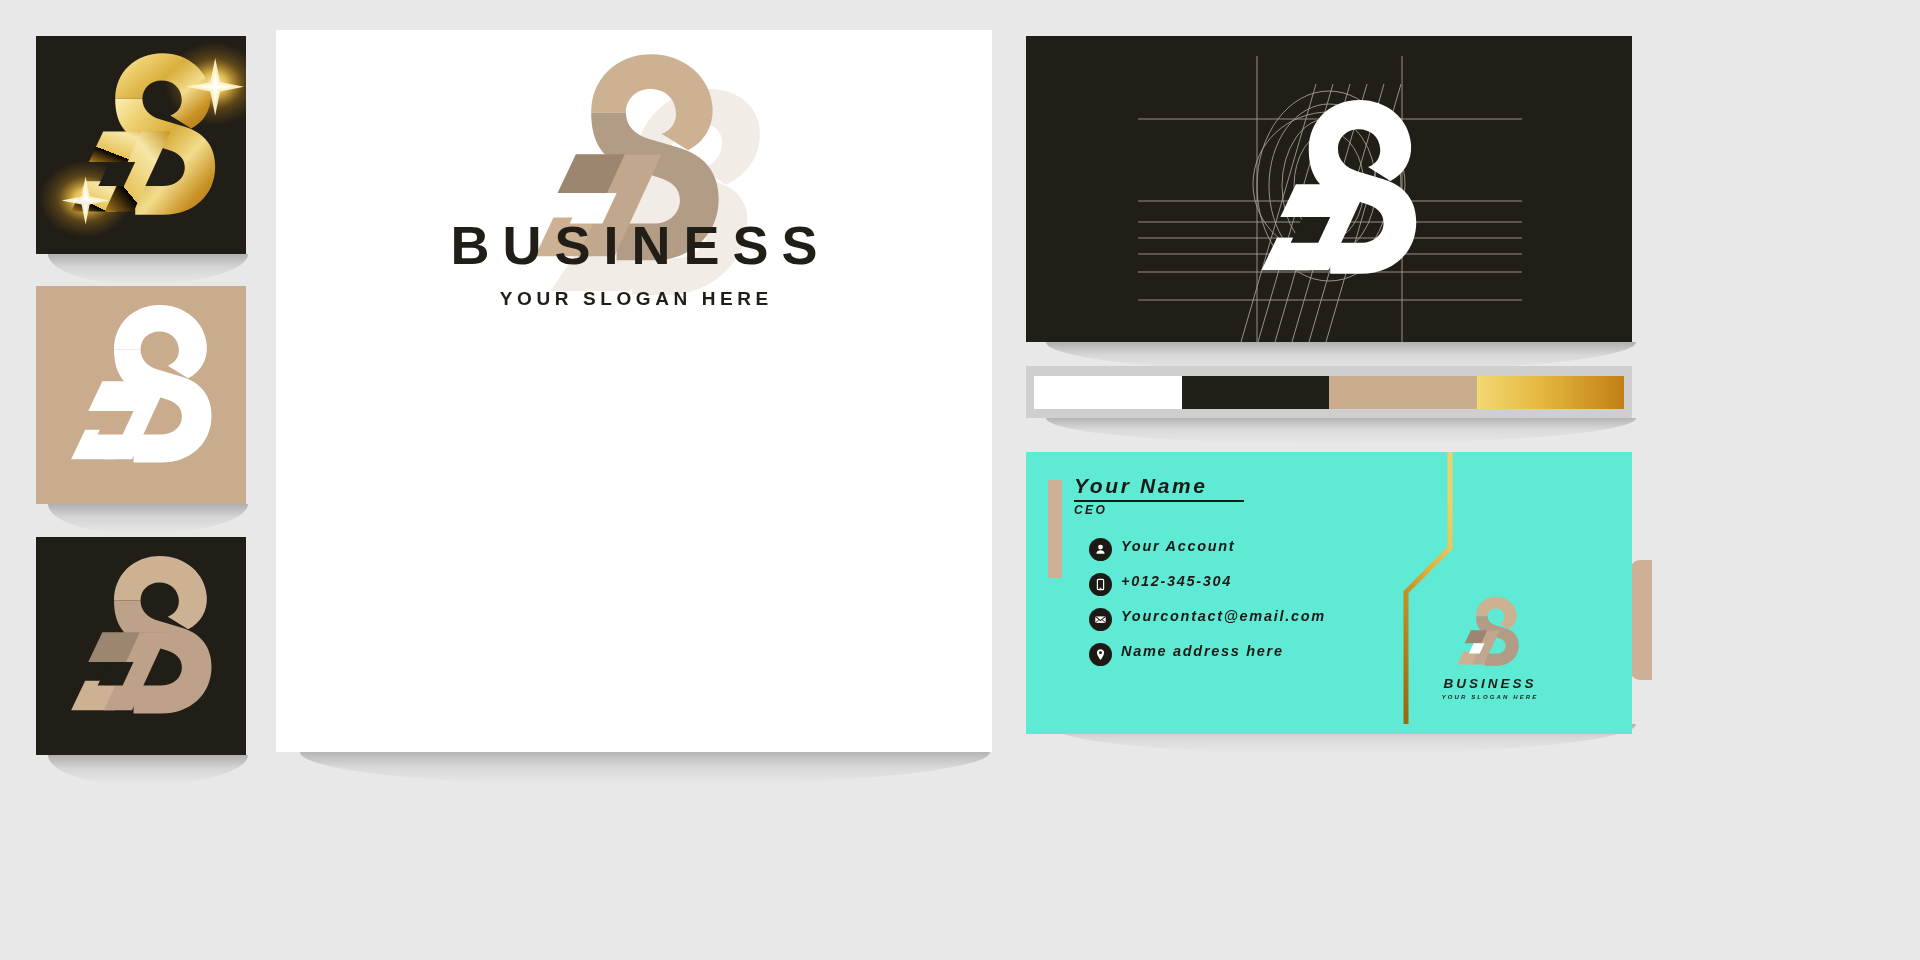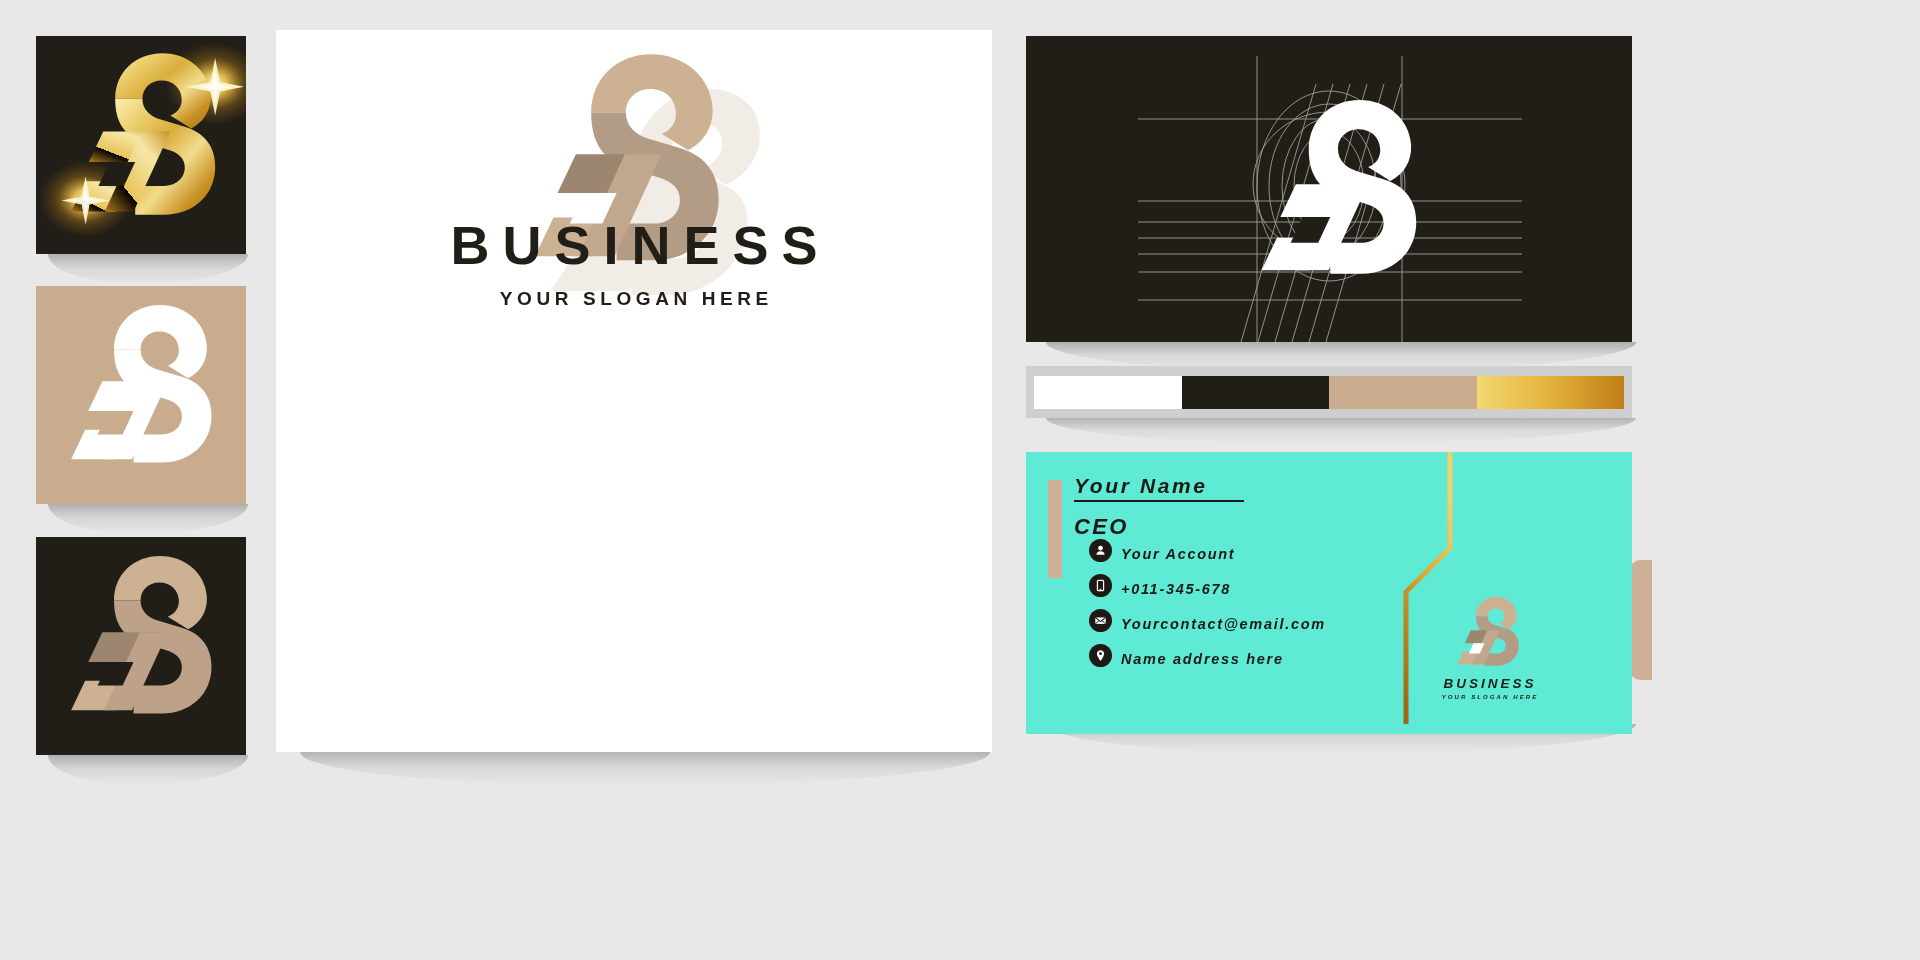--- a/index.html
+++ b/index.html
@@ -164,34 +164,34 @@
     letter-spacing: 2.6px;
     color: #1d1a15;
     border-bottom: 2px solid #1d1a15;
     padding-bottom: 2px;
     padding-right: 36px;
     display: inline-block;
     white-space: nowrap;
   }
   .bc-role {
     position: absolute;
-    left: 48px; top: 62px;
-    font-size: 22px;
+    left: 48px; top: 51px;
+    font-size: 12px;
     font-weight: bold;
     letter-spacing: 2.4px;
     color: #1d1a15;
   }
   .bc-contacts {
     position: absolute;
     left: 63px;
     top: 86px;
   }
   .bc-row {
     display: flex;
-    align-items: flex-end;
+    align-items: flex-start;
     margin-bottom: 11px;
     height: 24px;
   }
   .bc-ico {
     width: 23px; height: 23px;
     border-radius: 50%;
     background: #1d1a15;
     margin-right: 9px;
     flex: 0 0 auto;
     display: flex;
@@ -501,21 +501,21 @@
         <span class="bc-txt">Your Account</span>
       </div>
 
       <div class="bc-row">
         <span class="bc-ico">
           <svg width="13" height="13" viewBox="0 0 16 16">
             <rect x="4.2" y="1.6" width="7.6" height="12.8" rx="1.3" fill="none" stroke="#ffffff" stroke-width="1.5"></rect>
             <rect x="6.6" y="12" width="2.8" height="1.1" rx="0.5" fill="#ffffff"></rect>
           </svg>
         </span>
-        <span class="bc-txt">+011-345-678</span>
+        <span class="bc-txt">+012-345-304</span>
       </div>
 
       <div class="bc-row">
         <span class="bc-ico">
           <svg width="13" height="13" viewBox="0 0 16 16" fill="#ffffff">
             <path d="M1.6 4.2h12.8v8H1.6z"></path>
             <path d="M1.6 4.2 L8 9.4 L14.4 4.2" fill="none" stroke="#1d1a15" stroke-width="1.4"></path>
             <path d="M1.6 12.2 L6.3 8 M14.4 12.2 L9.7 8" stroke="#1d1a15" stroke-width="1.2" fill="none"></path>
           </svg>
         </span>

